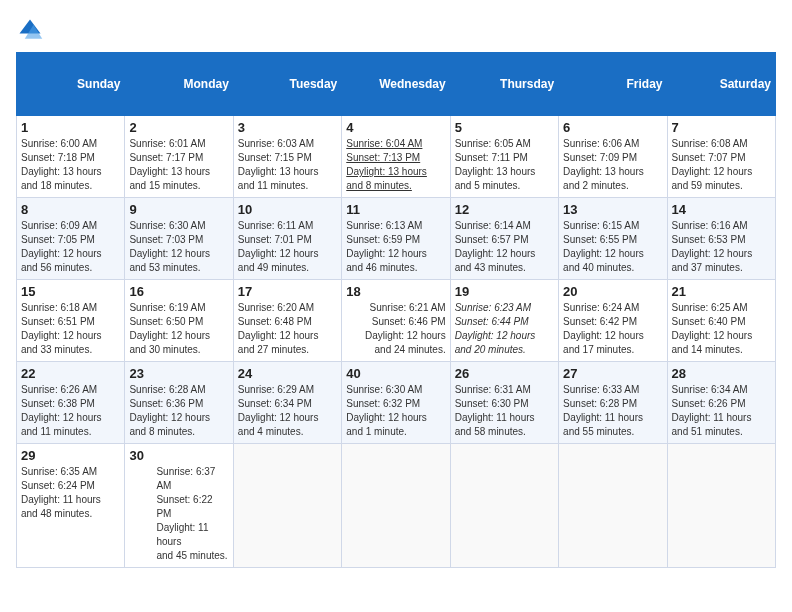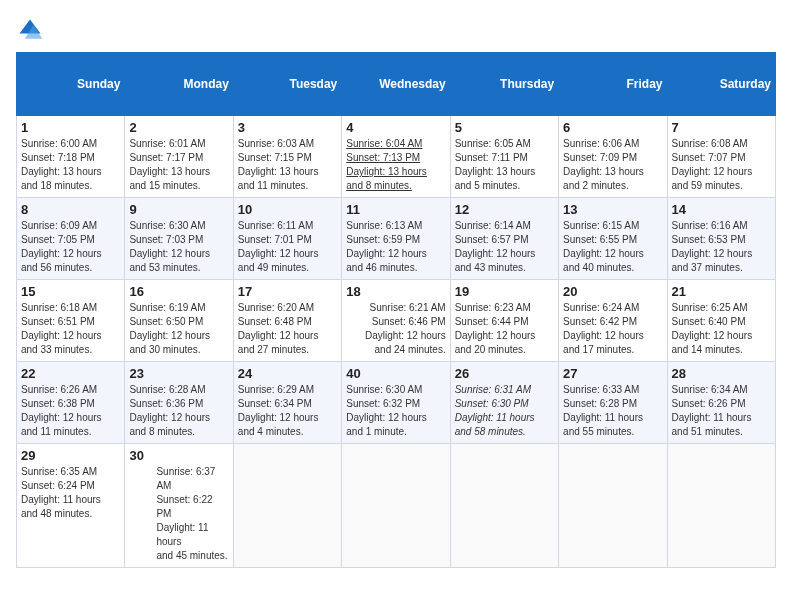--- a/index.html
+++ b/index.html
@@ -258,21 +258,21 @@
         </td>
         <td>
           <span class="day-number">18</span>
           <div class="day-info" style="white-space: pre-line; text-align: right;">Sunrise: 6:21 AM
 Sunset: 6:46 PM
 Daylight: 12 hours
 and 24 minutes.</div>
         </td>
         <td>
           <span class="day-number">19</span>
-          <div class="day-info" style="white-space: pre-line;">Sunrise: 6:23 AM
+          <div class="day-info" style="white-space: pre-line; font-style: italic;">Sunrise: 6:23 AM
 Sunset: 6:44 PM
 Daylight: 12 hours
 and 20 minutes.</div>
         </td>
         <td>
           <span class="day-number">20</span>
           <div class="day-info" style="white-space: pre-line;">Sunrise: 6:24 AM
 Sunset: 6:42 PM
 Daylight: 12 hours
 and 17 minutes.</div>
@@ -309,21 +309,21 @@
         </td>
         <td>
           <span class="day-number">40</span>
           <div class="day-info" style="white-space: pre-line;">Sunrise: 6:30 AM
 Sunset: 6:32 PM
 Daylight: 12 hours
 and 1 minute.</div>
         </td>
         <td>
           <span class="day-number">26</span>
-          <div class="day-info" style="white-space: pre-line; font-style: italic;">Sunrise: 6:31 AM
+          <div class="day-info" style="white-space: pre-line;">Sunrise: 6:31 AM
 Sunset: 6:30 PM
 Daylight: 11 hours
 and 58 minutes.</div>
         </td>
         <td>
           <span class="day-number">27</span>
           <div class="day-info" style="white-space: pre-line;">Sunrise: 6:33 AM
 Sunset: 6:28 PM
 Daylight: 11 hours
 and 55 minutes.</div>

